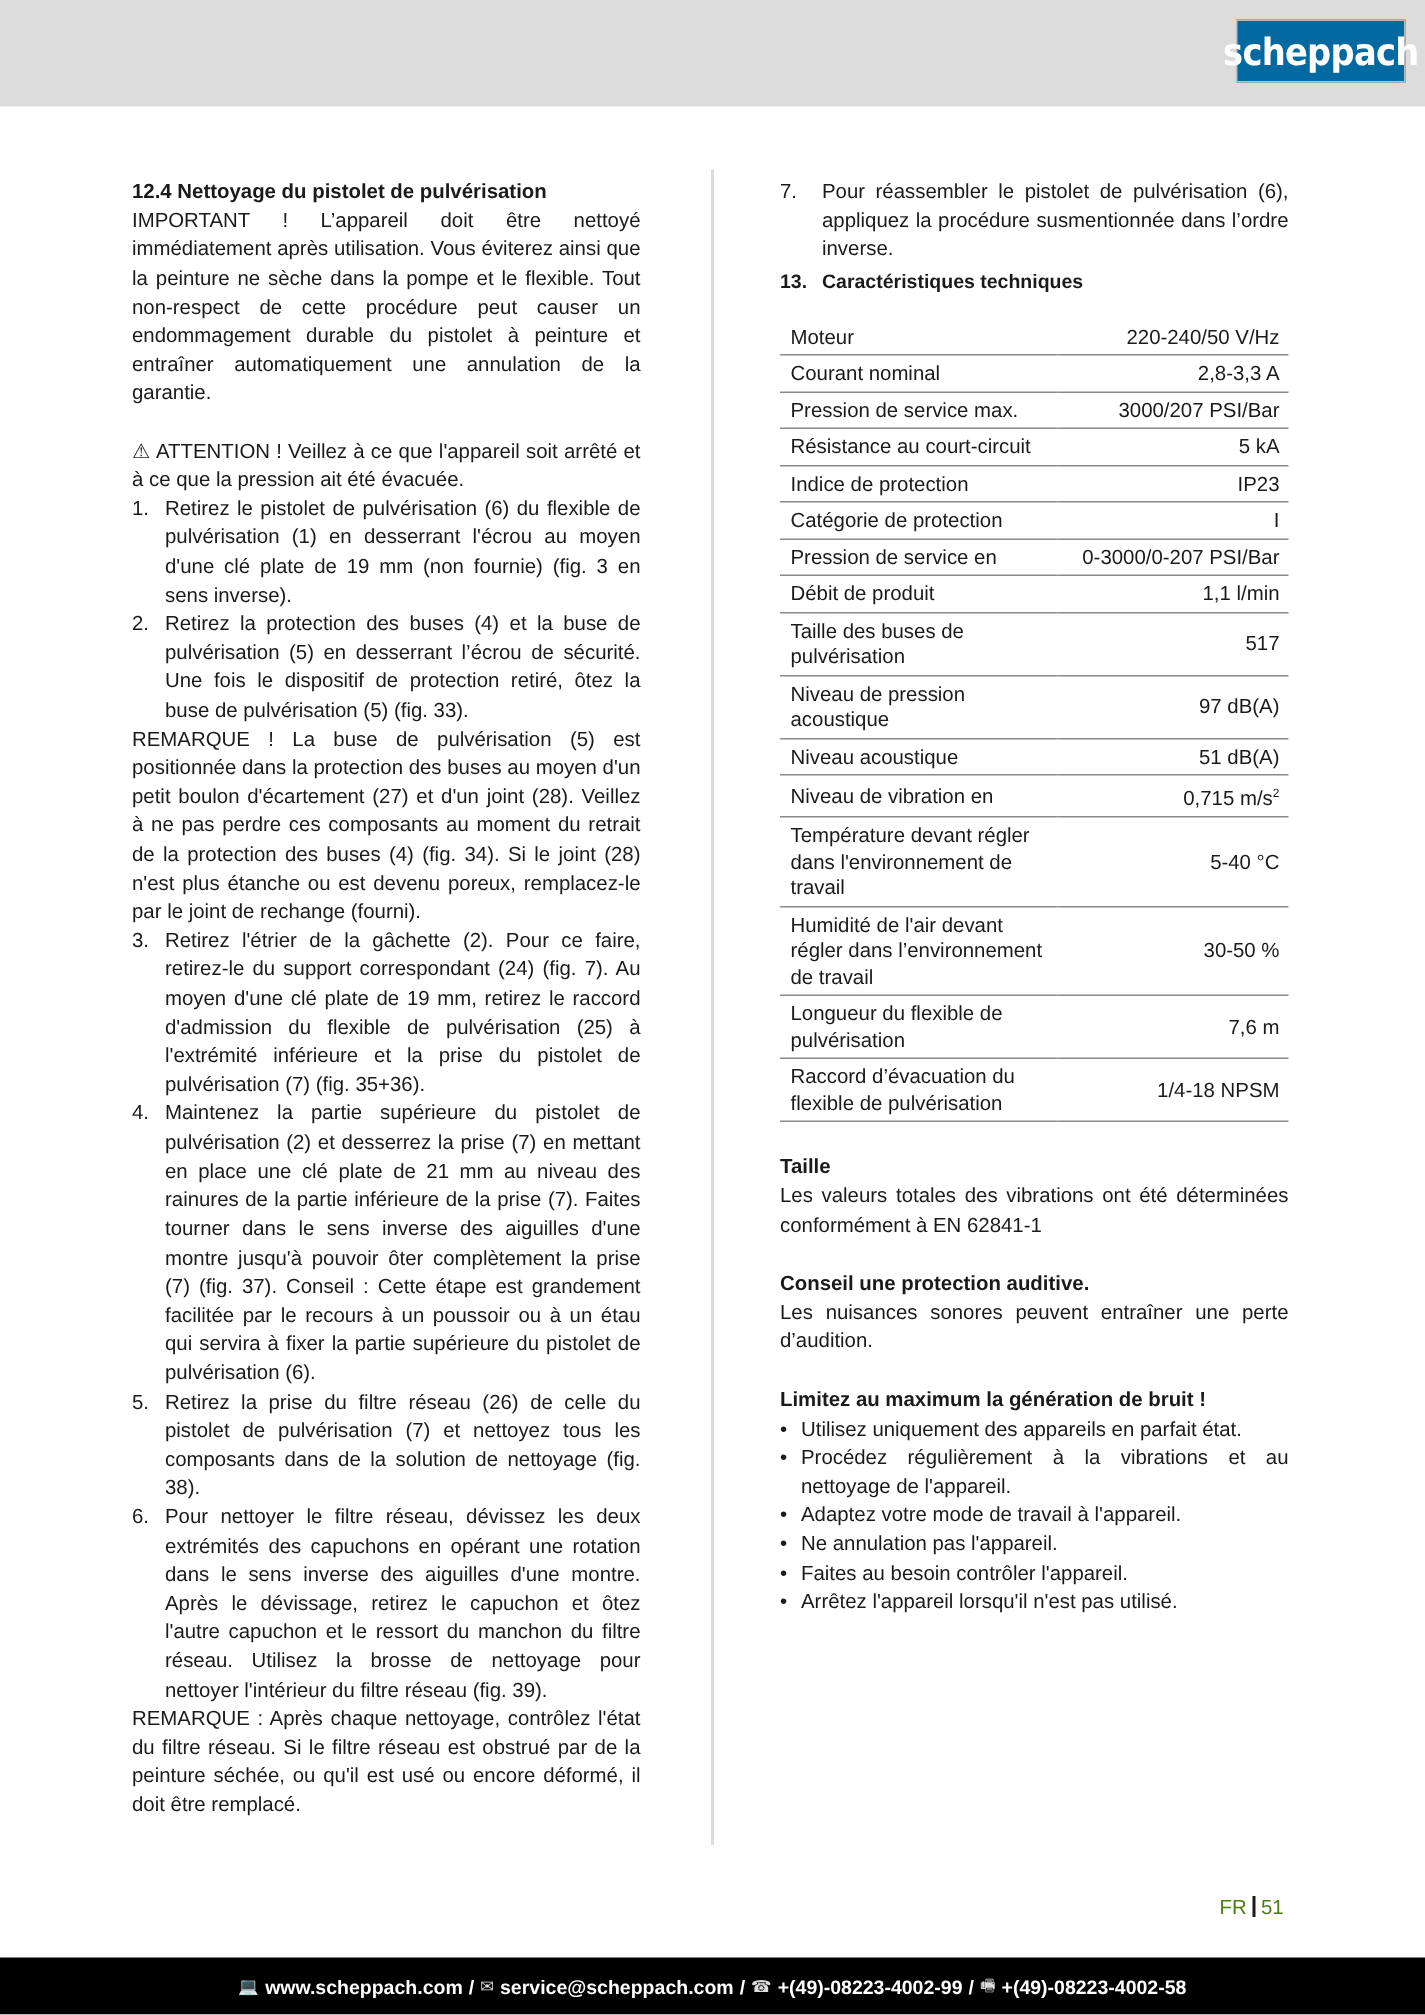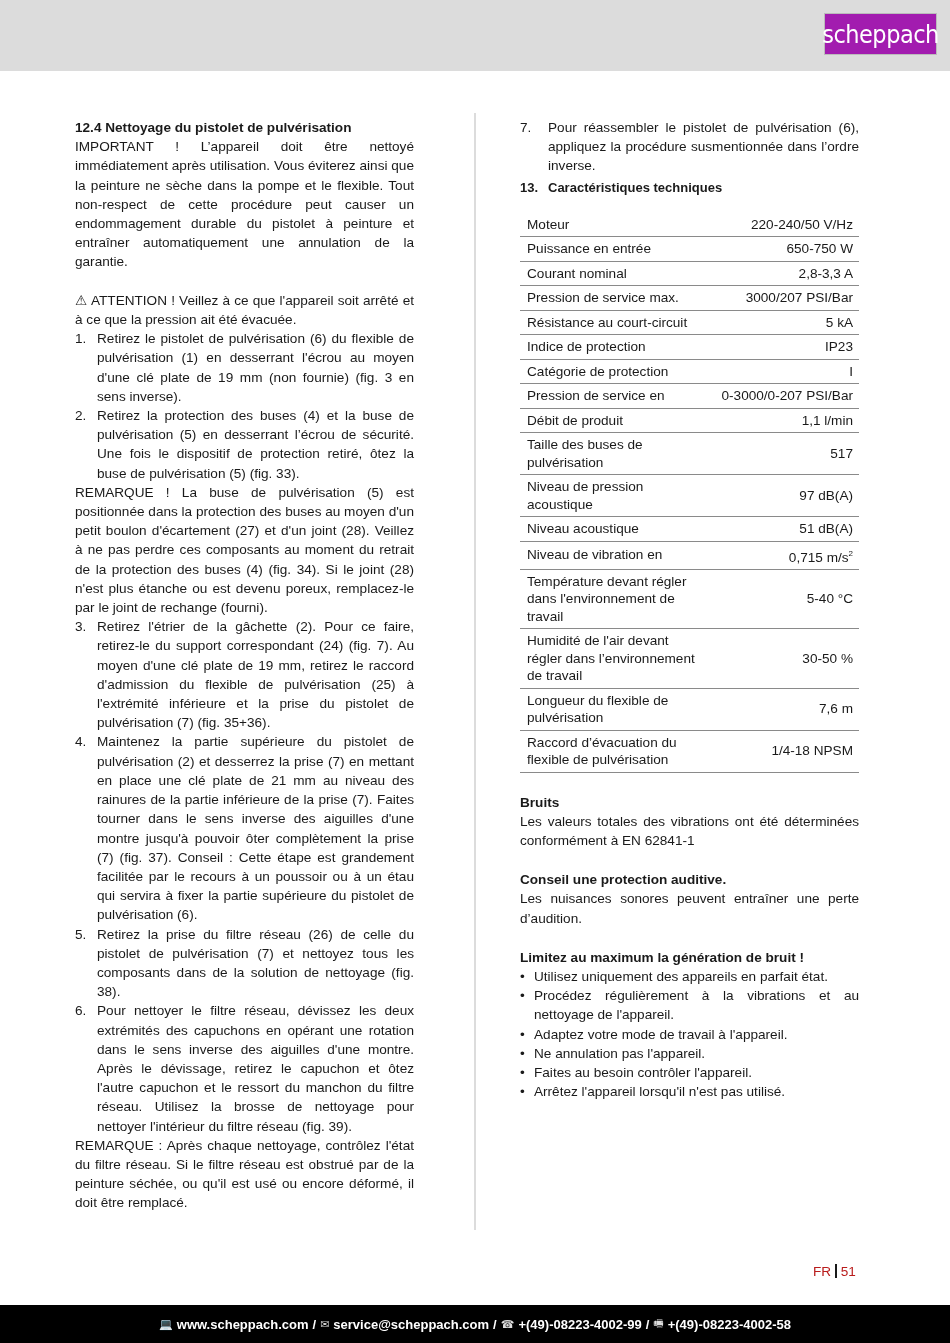--- a/index.html
+++ b/index.html
@@ -1,25 +1,25 @@
 <!DOCTYPE html>
 <html><head>
   <meta charset="utf-8">
   <style>
     * { box-sizing: border-box; margin: 0; padding: 0; }
     html, body { width: 950px; height: 1343px; background: #ffffff; overflow: hidden; }
     body { position: relative; font-family: "Liberation Sans", sans-serif; color: #1a1a1a; }
 
     .topbar { position: absolute; left: 0; top: 0; width: 950px; height: 71px; background: #dcdcdc; }
-    .logo { position: absolute; left: 824px; top: 13px; width: 113px; height: 42px; background: #a21caf; border: 1px solid #bbb;
-            color: #fff; font-family: "DejaVu Sans Condensed", "DejaVu Sans", sans-serif; font-weight: normal; font-size: 25px;
+    .logo { position: absolute; left: 824px; top: 13px; width: 113px; height: 42px; background: #0369a1; border: 1px solid #bbb;
+            color: #fff; font-family: "DejaVu Sans Condensed", "DejaVu Sans", sans-serif; font-weight: bold; font-size: 25px;
             letter-spacing: -0.5px; display: flex; align-items: center; justify-content: center; }
 
     .col { position: absolute; top: 118px; font-size: 13.6px; line-height: 19.2px; text-align: justify; }
-    .col-left { left: 75px; width: 339px; }
+    .col-left { left: 88px; width: 339px; }
     .col-right { left: 520px; width: 339px; }
     .divider { position: absolute; left: 474px; top: 113px; width: 2px; height: 1117px; background: #dcdcdc; }
 
     .h-sub { font-weight: bold; }
     b { font-weight: normal; }
     .para { margin: 0; }
     .gap { height: 19.2px; }
 
     ol.steps { list-style: none; }
     ol.steps li { position: relative; padding-left: 22px; }
@@ -35,21 +35,21 @@
     table.spec td { border-bottom: 1.5px solid #8a8a8a; padding: 3px 6px 3px 7px; vertical-align: middle; }
     table.spec td.k { width: 185px; }
     table.spec td.v { text-align: right; }
     table.spec sup { font-size: 8px; }
 
     .block { margin-top: 20px; }
     ul.bullets { list-style: none; }
     ul.bullets li { position: relative; padding-left: 14px; }
     ul.bullets li .dot { position: absolute; left: 0; top: 0; }
 
-    .pagenum { position: absolute; left: 813px; top: 1264px; font-size: 13.6px; color: #b91c1c; }
+    .pagenum { position: absolute; left: 813px; top: 1264px; font-size: 13.6px; color: #4d7c0f; }
     .pagenum .sep { display: inline-block; width: 1.5px; height: 14px; background: #1a1a1a; vertical-align: -2px; margin: 0 4px; }
 
     .footer { position: absolute; left: 0; top: 1305px; width: 950px; height: 38px; background: #000; color: #fff;
               font-weight: bold; font-size: 13px; display: flex; align-items: center; justify-content: center; gap: 4px; padding-left: 0; }
     .footer .ico { font-weight: normal; font-size: 11px; color: #ddd; }
   </style>
 </head>
 <body>
 
 <div class="topbar">
@@ -80,24 +80,20 @@
 <div class="col col-right">
   <div class="right-step"><span class="num">7.</span><span>Pour réassembler le pistolet de pulvérisation (6), appliquez la procédure susmentionnée dans l’ordre inverse.</span></div>
 
   <div class="h-section"><span class="sn">13.</span><span>Caractéristiques techniques</span></div>
 
   <table class="spec">
     <tbody id="spec-body">
         <tr>
           <td class="k">Moteur</td>
           <td class="v"><span>220-240/50 V/Hz</span></td>
-        </tr>
-        <tr>
-          <td class="k">Puissance en entrée</td>
-          <td class="v"><span>650-750 W</span></td>
         </tr>
         <tr>
           <td class="k">Courant nominal</td>
           <td class="v"><span>2,8-3,3 A</span></td>
         </tr>
         <tr>
           <td class="k">Pression de service max.</td>
           <td class="v"><span>3000/207 PSI/Bar</span></td>
         </tr>
         <tr>
@@ -149,21 +145,21 @@
           <td class="v"><span>7,6 m</span></td>
         </tr>
         <tr>
           <td class="k">Raccord d’évacuation du flexible de pulvérisation</td>
           <td class="v"><span>1/4-18 NPSM</span></td>
         </tr>
       </tbody>
   </table>
 
   <div class="block">
-    <div class="h-sub">Bruits</div>
+    <div class="h-sub">Taille</div>
     <p class="para">Les valeurs totales des vibrations ont été déterminées conformément à EN 62841-1</p>
   </div>
 
   <div class="block">
     <div class="h-sub">Conseil une protection auditive.</div>
     <p class="para">Les nuisances sonores peuvent entraîner une perte d’audition.</p>
   </div>
 
   <div class="block">
     <div class="h-sub">Limitez au maximum la génération de bruit !</div>

